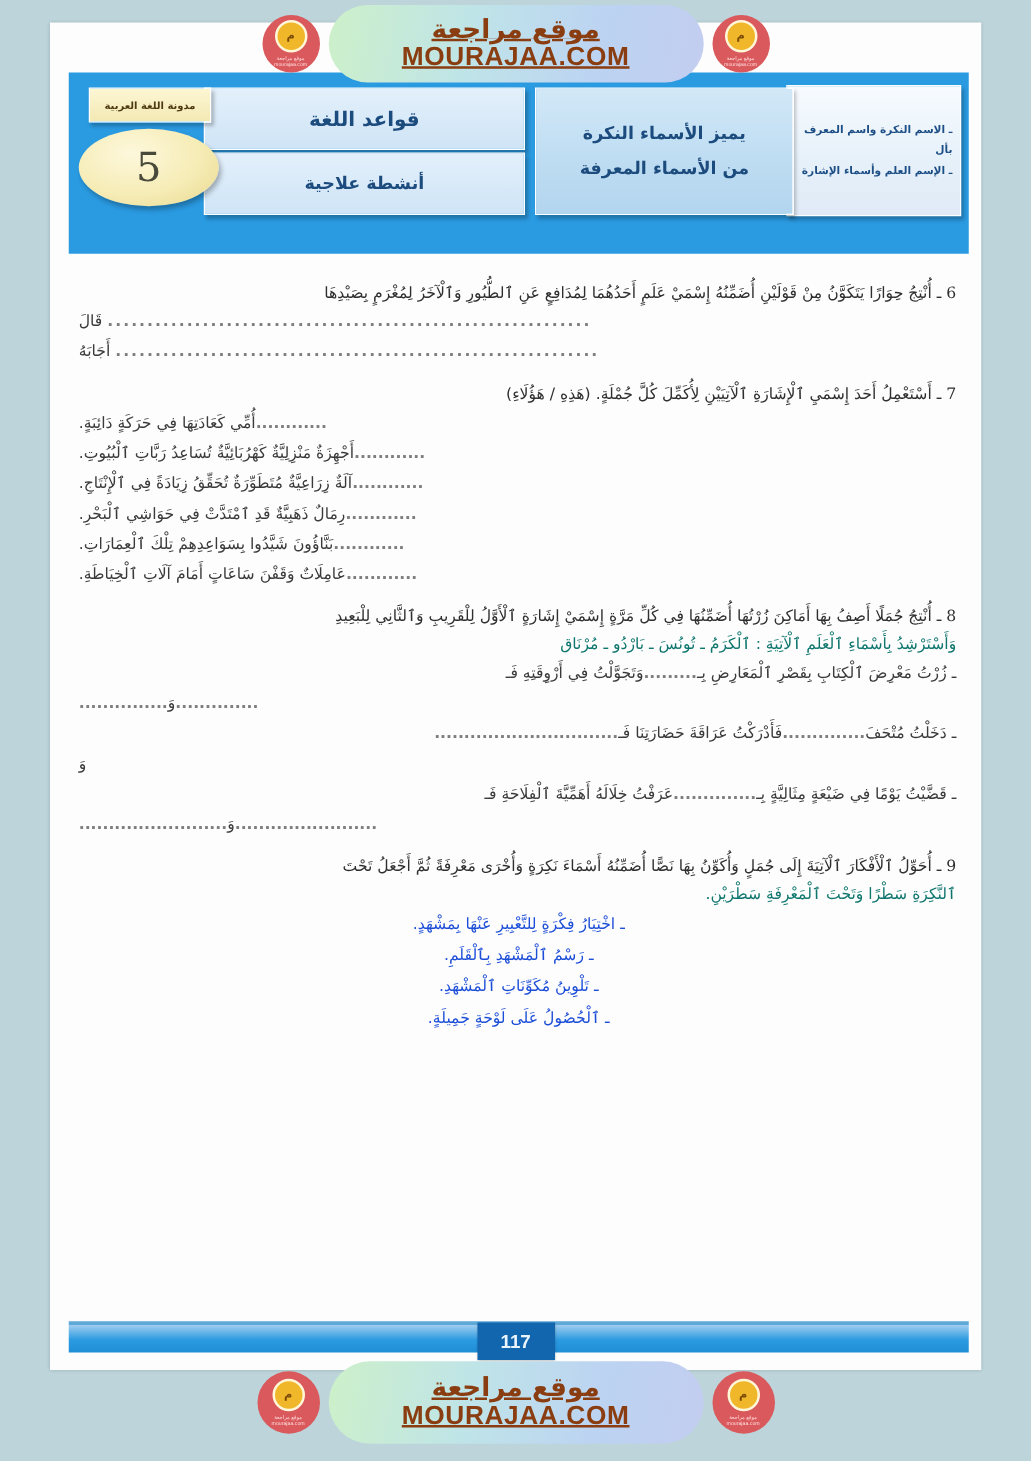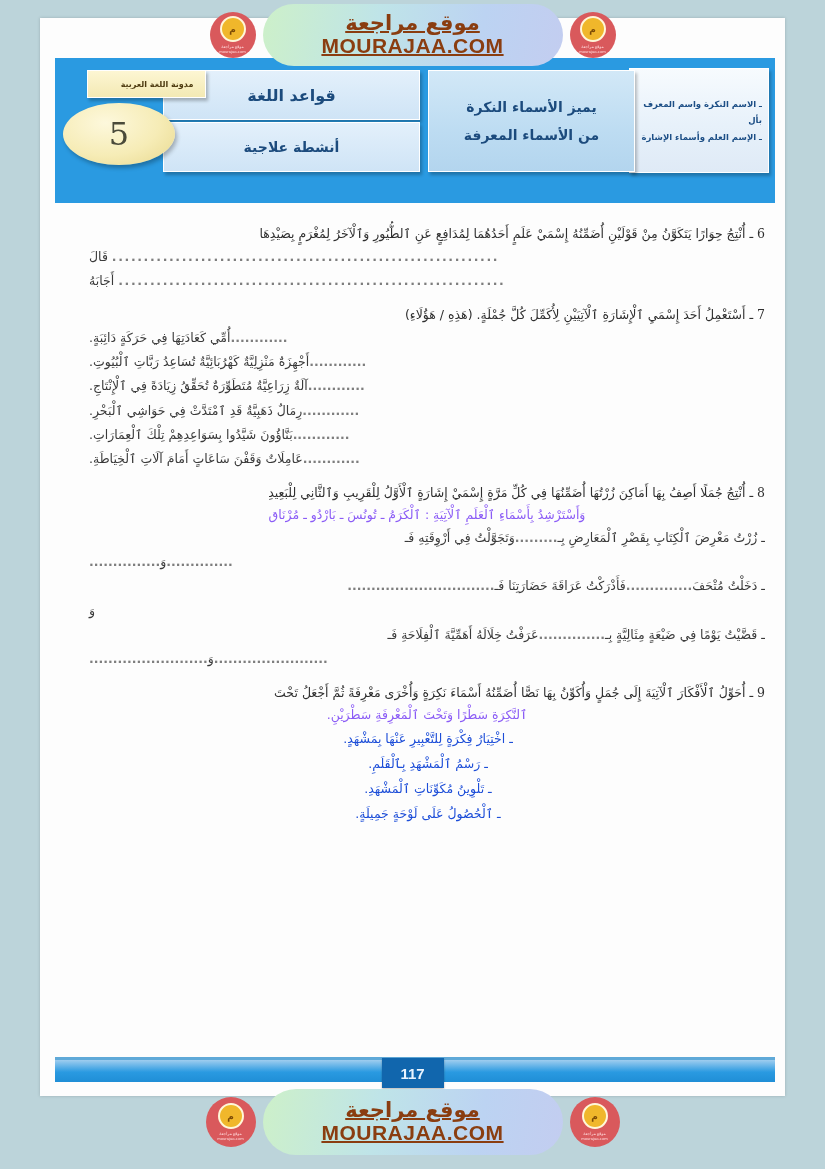--- a/index.html
+++ b/index.html
@@ -96,50 +96,50 @@
   .hbox-top{
     right:355px;top:12px;width:255px;height:48px;font-size:16px;
     background:linear-gradient(#e3f0fb,#cfe4f6);
   }
   .hbox-bot{
     right:355px;top:64px;width:255px;height:48px;font-size:14px;
     background:linear-gradient(#e3f0fb,#cfe4f6);
   }
   
   .hbox-yellow{
-    left:32px;top:12px;width:96px;height:26px;
+    left:16px;top:12px;width:96px;height:26px;
     background:linear-gradient(#fdf6d3,#f3e9b4);
-    font-size:8px;color:#4d3a10;padding-left:21px;
+    font-size:8px;color:#4d3a10;
   }
   .oval{
     position:absolute;left:8px;top:45px;width:112px;height:62px;
     border-radius:50%;
     background:radial-gradient(ellipse at 38% 32%,#fdf8dc 0%,#f6ecb6 55%,#e8d88d 100%);
     box-shadow:2px 3px 4px rgba(0,0,0,.28);
     display:flex;align-items:center;justify-content:center;
     font-size:32px;color:#4a4a3a;
     font-family:"DejaVu Serif",serif;
   }
 
   
   .body{
     position:absolute;left:15px;top:205px;width:720px;
     direction:rtl;text-align:right;
     color:#3a3a3a;
     font-family:"DejaVu Sans",sans-serif;
   }
-  .ex{margin-bottom:6px;margin-left:26px;}
+  .ex{margin-bottom:6px;}
   .q-head{
     font-size:12.5px;line-height:1.75;color:#2f2f2f;
     padding:0 10px 0 8px;text-align:right;
   }
   .q-head .num{font-family:"DejaVu Serif",serif;}
   .q-head-2{
-    font-size:12.5px;line-height:1.75;color:#8b5cf6;
-    padding:0 10px 0 8px;text-align:center;
+    font-size:12.5px;line-height:1.75;color:#0f766e;
+    padding:0 10px 0 8px;text-align:right;
   }
   .line{
     font-size:12.5px;line-height:1.95;color:#3a3a3a;
     padding:0 10px 0 8px;text-align:left;
     white-space:nowrap;
   }
   .line-r{text-align:right;}
   .line-l{text-align:left;}
   .dots{letter-spacing:1.6px;color:#7d7d7d;font-weight:bold;}
   .lbl{display:inline-block;}

